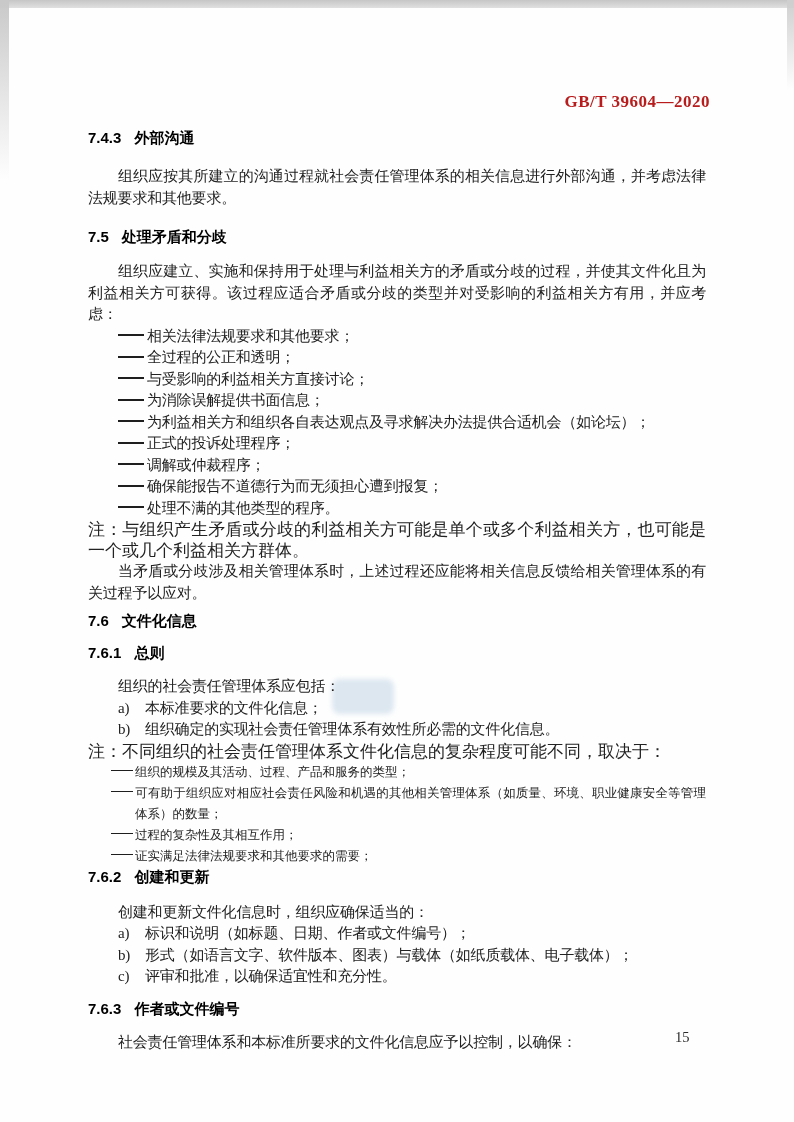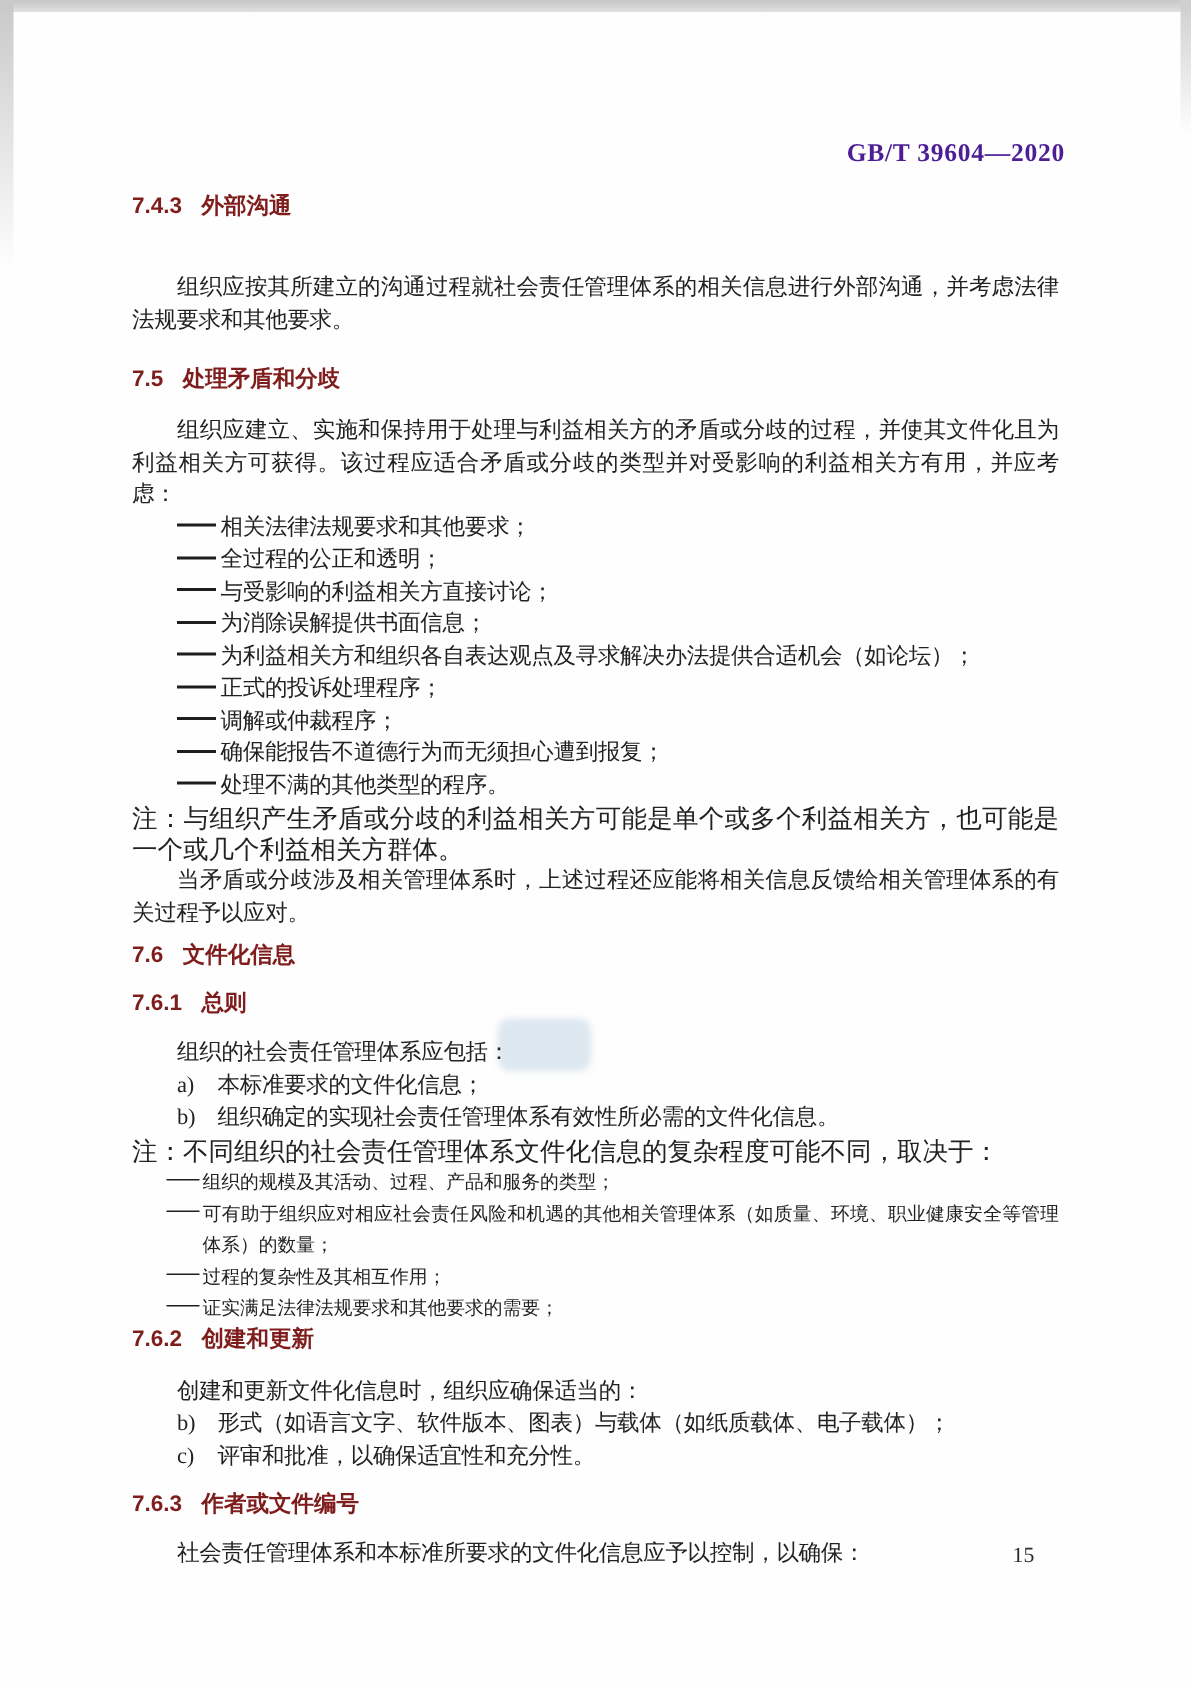--- a/index.html
+++ b/index.html
@@ -16,48 +16,48 @@
     background:linear-gradient(180deg,#c6c6c6,#e0e0e0);}
   .edge-left{position:absolute;top:0;left:0;width:9px;height:180px;
     background:linear-gradient(180deg,#c9c9c9,rgba(201,201,201,0));}
   .edge-right{position:absolute;top:0;right:0;width:7px;height:90px;
     background:linear-gradient(180deg,#cfcfcf,rgba(207,207,207,0));}
   .watermark{position:absolute;left:332px;top:679px;width:62px;height:35px;
     background:rgba(173,199,221,0.42);border-radius:8px;filter:blur(2.5px);}
 
   .doc-code{
     position:absolute;top:92px;right:84px;
-    font-size:17px;font-weight:bold;letter-spacing:0.5px;color:#4c1d95;
+    font-size:17px;font-weight:bold;letter-spacing:0.5px;color:#b91c1c;
   }
   .content{
     position:absolute;left:88px;top:130px;width:618px;z-index:2;
     font-size:15px;line-height:21.5px;letter-spacing:-0.2px;
     text-align:justify;
   }
   .heading{
     font-family:"Liberation Sans","DejaVu Sans",sans-serif;
     font-weight:bold;font-size:15px;line-height:16px;
-    letter-spacing:0;color:#7f1d1d;text-align:left;
+    letter-spacing:0;color:#000000;text-align:left;
   }
   .heading .h-num{display:inline-block;margin-right:13px;}
   .para{text-indent:2em;margin:0;}
   .dash-list{margin:0;padding:0;}
   .dash-item{padding-left:30px;line-height:21.5px;}
   .dash{display:inline-block;width:26px;height:2px;background:#1e1e1e;
     vertical-align:middle;margin-right:3px;position:relative;top:-2px;}
   .lettered-item{padding-left:30px;line-height:21.5px;}
   .item-label{display:inline-block;width:27px;}
   .note{font-size:17px;line-height:21px;letter-spacing:0;}
   .note-dash-item{font-size:12.5px;line-height:21px;letter-spacing:0;
     margin-left:47px;text-indent:-24px;}
   .note-dash{display:inline-block;width:22px;height:1.5px;background:#1e1e1e;
     vertical-align:middle;margin-right:2px;position:relative;top:-2px;}
   .page-number{position:absolute;top:1029px;left:675px;font-size:14.5px;color:#2a2a2a;z-index:2;}
 
-  #p743{margin-top:36px}
+  #p743{margin-top:20px}
   #h75{margin-top:20px}
   #p75{margin-top:16px}
   #h76{margin-top:9px}
   #h761{margin-top:16px}
   #p761{margin-top:15px}
   #h762{margin-top:2px}
   #p762{margin-top:17px}
   #h763{margin-top:13px}
   #p763{margin-top:15px}
 </style>
@@ -120,20 +120,21 @@
       <div class="note-dash-item"><span class="note-dash"></span><span>过程的复杂性及其相互作用；</span></div>
       <div class="note-dash-item"><span class="note-dash"></span><span>证实满足法律法规要求和其他要求的需要；</span></div>
     </div>
 
     <div class="heading" id="h762">
       <span class="h-num">7.6.2</span><span>创建和更新</span>
     </div>
     <p class="para" id="p762">创建和更新文件化信息时，组织应确保适当的：</p>
 
     <div id="l762">
+      <div class="lettered-item"><span class="item-label">a)</span><span>标识和说明（如标题、日期、作者或文件编号）；</span></div>
       <div class="lettered-item"><span class="item-label">b)</span><span>形式（如语言文字、软件版本、图表）与载体（如纸质载体、电子载体）；</span></div>
       <div class="lettered-item"><span class="item-label">c)</span><span>评审和批准，以确保适宜性和充分性。</span></div>
     </div>
 
     <div class="heading" id="h763">
       <span class="h-num">7.6.3</span><span>作者或文件编号</span>
     </div>
     <p class="para" id="p763">社会责任管理体系和本标准所要求的文件化信息应予以控制，以确保：</p>
 
   </div>

